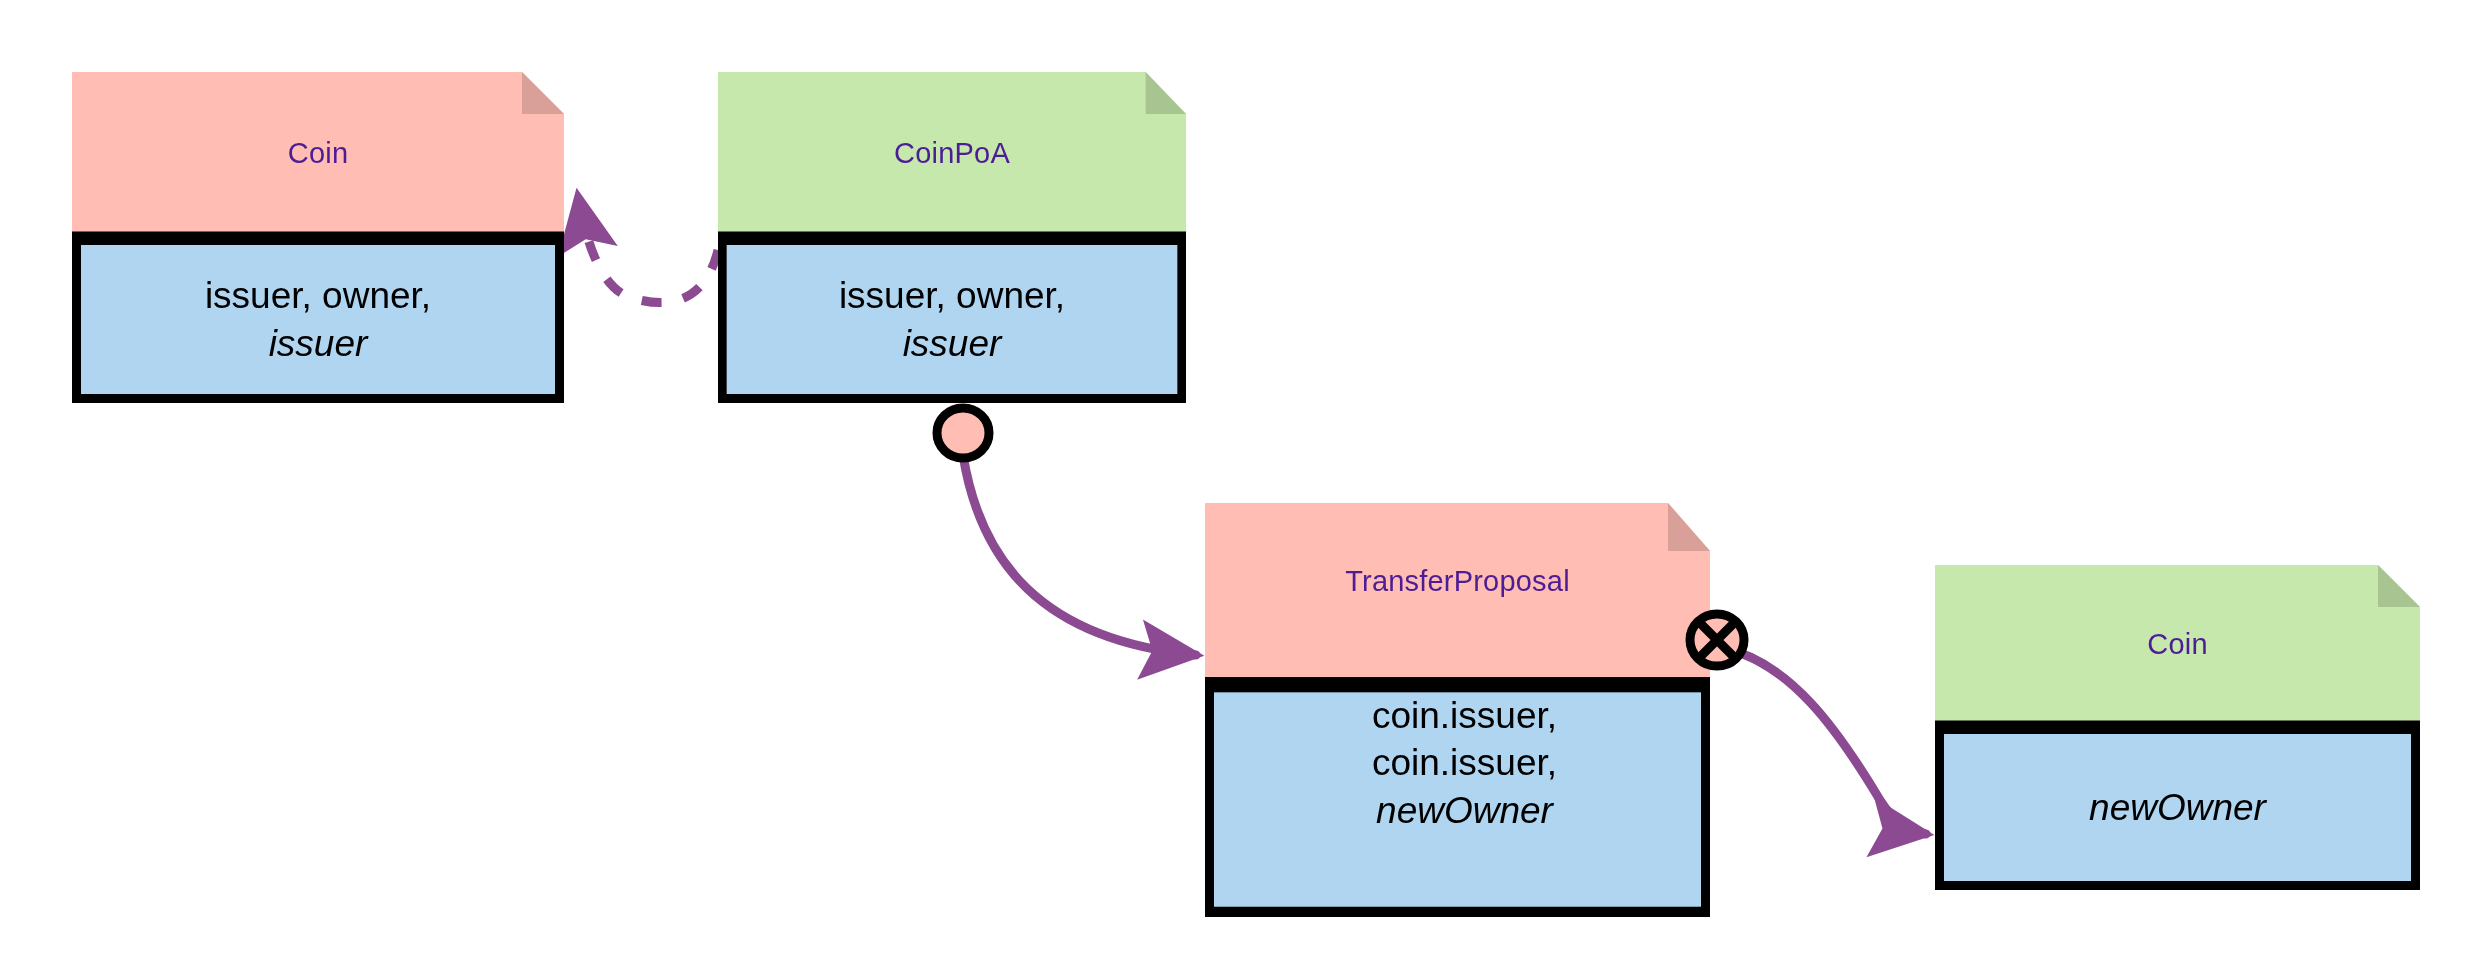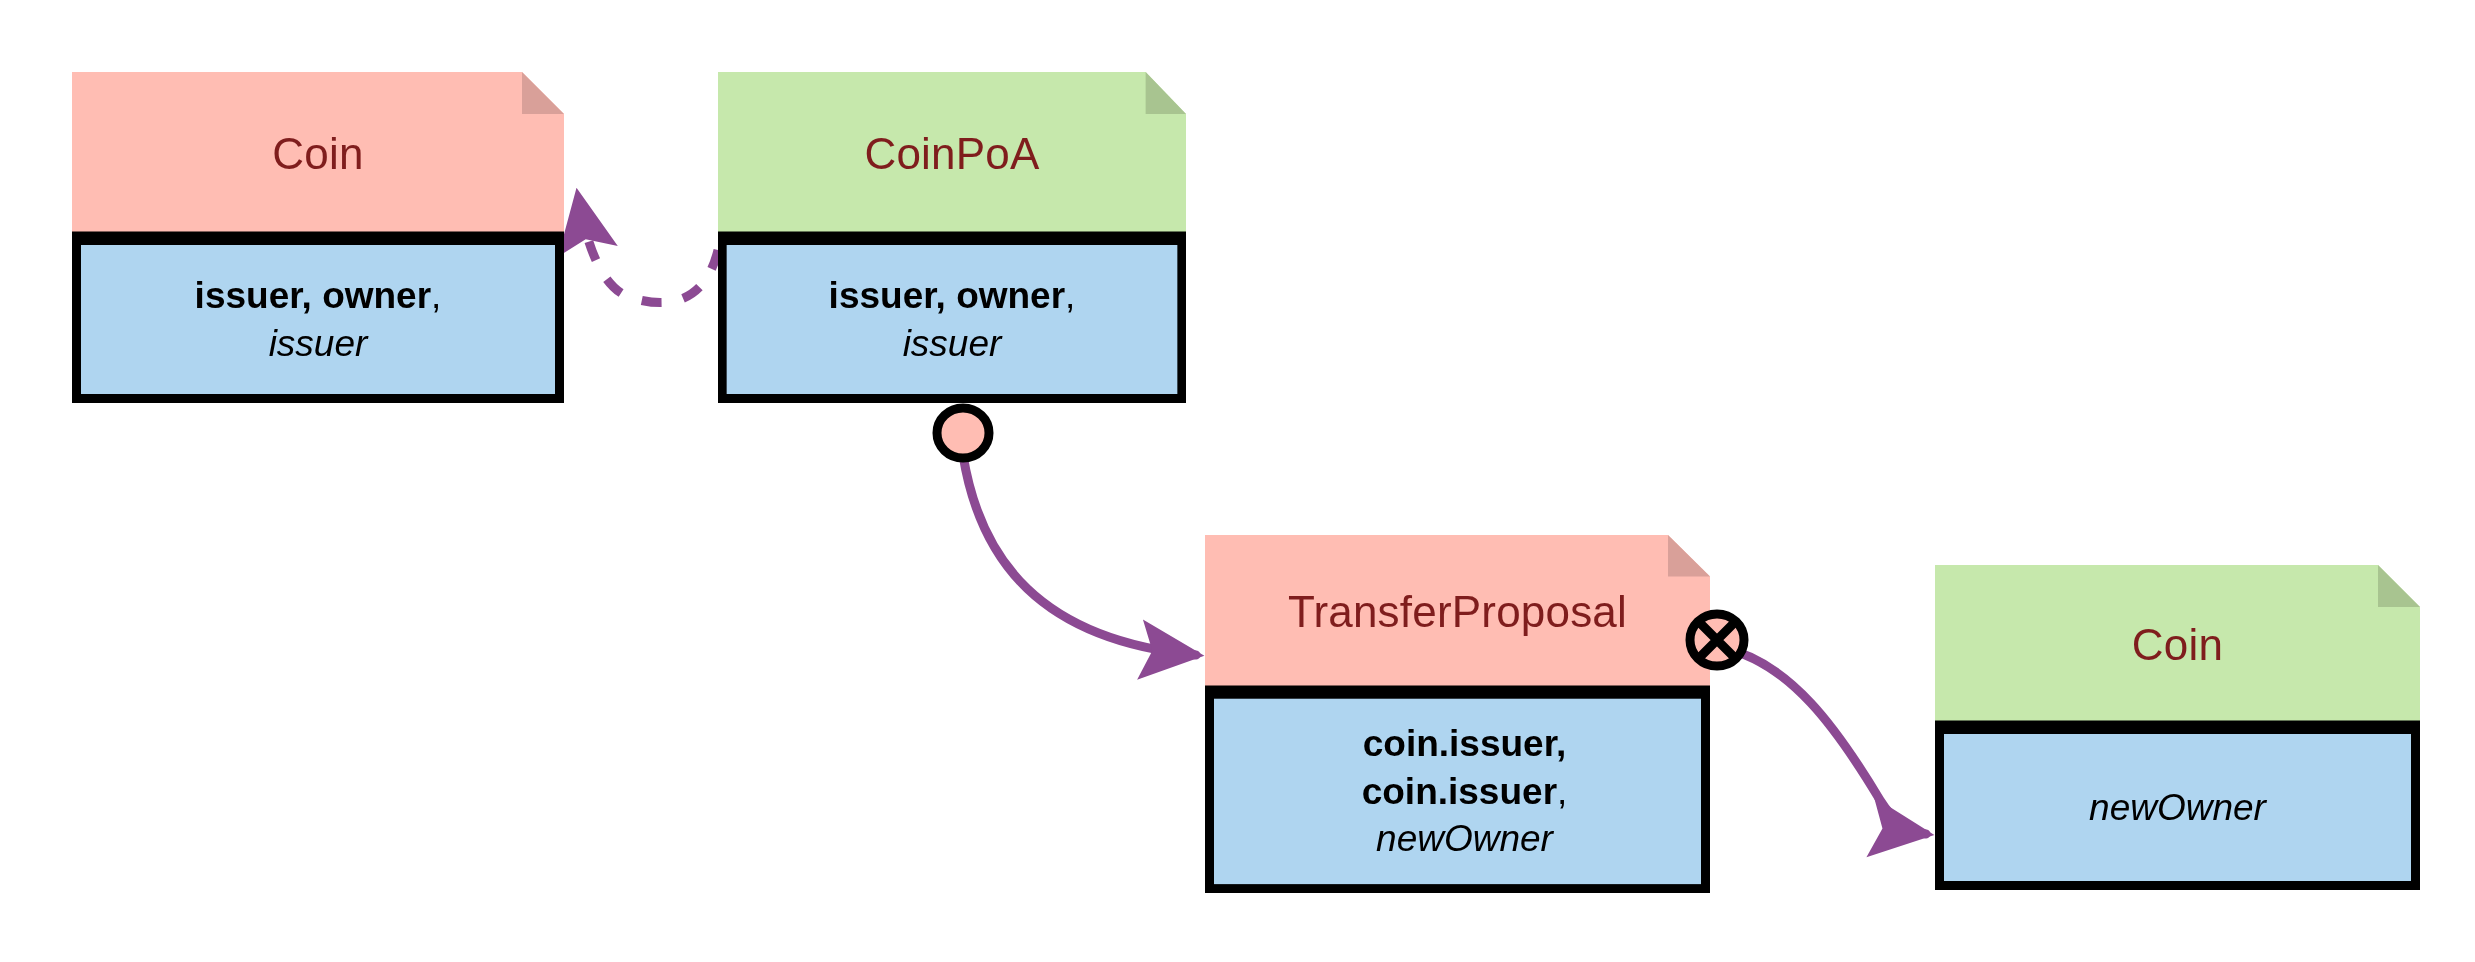--- a/index.html
+++ b/index.html
@@ -44,43 +44,43 @@
     width: 100%;
     height: 100%;
     display: flex;
     flex-direction: column;
   }
   .node-header {
     display: flex;
     align-items: center;
     justify-content: center;
     text-align: center;
-    color: #7f1d1d;
-    font-size: 44px;
+    color: #4c1d95;
+    font-size: 29px;
     font-weight: normal;
     line-height: 1.15;
     letter-spacing: 0.2px;
   }
   .node-body {
     display: flex;
     flex-direction: column;
     align-items: center;
     justify-content: center;
     text-align: center;
     color: #000000;
     font-size: 37px;
     line-height: 1.28;
     padding: 0 10px;
     box-sizing: border-box;
   }
   .attr-line {
     white-space: nowrap;
   }
   .attr-bold {
-    font-weight: bold;
+    font-weight: normal;
   }
   .attr-italic {
     font-style: italic;
     font-weight: normal;
   }
   .attr-plain {
     font-weight: normal;
   }
   .port {
     position: absolute;
@@ -155,21 +155,21 @@
       </div>
     </div>
   </div>
 
   <div class="port" style="left:930px; top:402px; width:66px; height:62px;">
     <svg viewBox="0 0 66 62" width="66" height="62" xmlns="http://www.w3.org/2000/svg">
       <ellipse cx="33" cy="31" rx="26" ry="25" fill="#ffbdb3" stroke="#000000" stroke-width="9"></ellipse>
     </svg>
   </div>
 
-  <div class="node" style="left:1205px; top:535px; width:505px; height:358px;">
+  <div class="node" style="left:1205px; top:503px; width:505px; height:414px;">
     <svg class="node-shape" viewBox="0 0 505 363" preserveAspectRatio="none" xmlns="http://www.w3.org/2000/svg">
       <path d="M 0 0 L 463 0 L 505 42 L 505 157 L 0 157 Z" fill="#ffbdb3"></path>
       <path d="M 463 0 L 505 42 L 463 42 Z" fill="#d9a099"></path>
       <rect x="0" y="157" width="505" height="206" fill="#afd5f0"></rect>
       <path d="M 0 157 L 505 157" stroke="#000000" stroke-width="9" fill="none"></path>
       <rect x="4.5" y="161.5" width="496" height="197" stroke="#000000" stroke-width="9" fill="none"></rect>
     </svg>
     <div class="node-content">
       <div class="node-header" style="height:157px;">TransferProposal</div>
       <div class="node-body" style="height:206px;padding-left:24px;">

